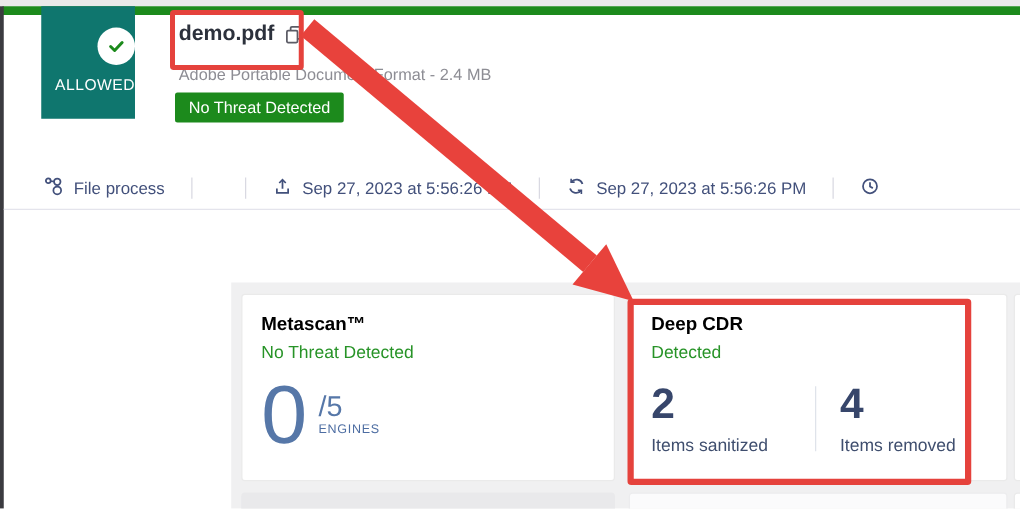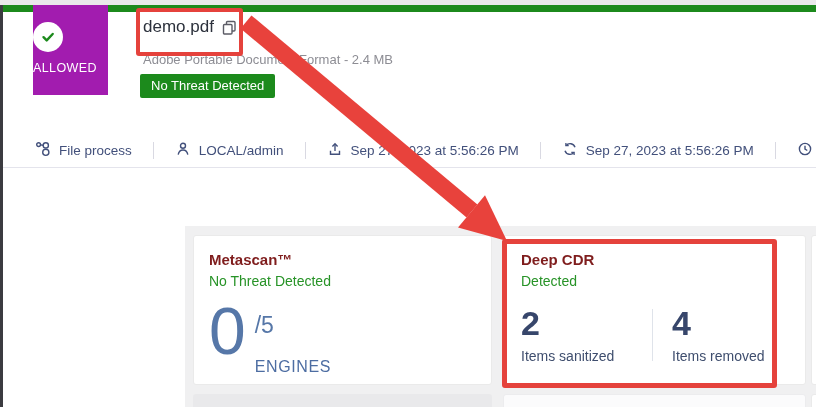--- a/index.html
+++ b/index.html
@@ -5,29 +5,29 @@
   html,body{margin:0;padding:0;background:#ffffff;}
   .screen{position:relative;width:816px;height:407px;overflow:hidden;background:#ffffff;
     font-family:"Liberation Sans","DejaVu Sans",sans-serif;-webkit-font-smoothing:antialiased;}
 
   
   .top-strip{position:absolute;left:0;top:0;width:816px;height:5px;background:#e9e9ea;}
   .top-green-bar{position:absolute;left:2px;top:5px;width:814px;height:7px;background:#1c8a1c;}
   .left-dark-strip{position:absolute;left:0;top:5px;width:3px;height:402px;background:#3b3b40;}
 
   
-  .verdict-tile{position:absolute;left:33px;top:5px;width:75px;height:90px;background:#a21caf;
-    display:flex;flex-direction:column;align-items:flex-start;}
+  .verdict-tile{position:absolute;left:33px;top:5px;width:75px;height:90px;background:#0f766e;
+    display:flex;flex-direction:column;align-items:flex-end;}
   .verdict-circle{margin-top:17px;width:30px;height:30px;border-radius:50%;background:#ffffff;
     display:flex;align-items:center;justify-content:center;}
   .verdict-label{margin-top:9px;color:#ffffff;font-size:12.5px;letter-spacing:.4px;}
 
   
   .file-name-row{position:absolute;left:143px;top:17px;display:flex;align-items:center;gap:7px;}
-  .file-name{font-size:17px;font-weight:normal;color:#2c313c;}
+  .file-name{font-size:17px;font-weight:bold;color:#2c313c;}
   .copy-icon{display:inline-flex;cursor:pointer;}
   .file-meta{position:absolute;left:143px;top:52px;font-size:13px;color:#8d8d94;}
   .threat-badge{position:absolute;left:140px;top:74px;background:#1c8a1c;color:#ffffff;
     font-size:13px;padding:4px 11px 5px;border-radius:2px;}
 
   
   .toolbar{position:absolute;left:35px;top:139px;height:22px;display:flex;align-items:center;color:#42507b;}
   .tb-item{display:flex;align-items:center;gap:8px;font-size:13.5px;font-weight:normal;cursor:pointer;white-space:nowrap;}
   .tb-item svg{flex:0 0 auto;}
   .tb-div{width:1px;height:17px;background:#d9d9e2;margin:0 21px;}
@@ -36,30 +36,30 @@
   
   .results-panel{position:absolute;left:185px;top:226px;width:631px;height:181px;background:#f0f0f1;}
   .card{position:absolute;background:#ffffff;border:1px solid #eaeaea;border-radius:3px;box-sizing:border-box;}
   .card-metascan{left:8px;top:9px;width:299px;height:150px;}
   .card-deepcdr{left:318px;top:9px;width:303px;height:150px;padding-left:34px;}
   .card-sliver-1{left:626px;top:9px;width:40px;height:150px;}
   .card-gray-2{left:8px;top:168px;width:299px;height:40px;background:#e9e9eb;border:none;}
   .card-white-2{left:318px;top:168px;width:303px;height:40px;background:#fbfbfc;border:1px solid #ececee;}
   .card-sliver-2{left:626px;top:168px;width:40px;height:40px;}
 
-  .card-title{position:absolute;left:15px;top:15px;font-size:15px;font-weight:bold;color:#7f1d1d;}
+  .card-title{position:absolute;left:15px;top:15px;font-size:15px;font-weight:bold;color:#000000;}
   .card-deepcdr .card-title{left:17px;}
   .card-status{position:absolute;left:15px;top:37px;font-size:14px;color:#279327;}
   .card-deepcdr .card-status{left:17px;}
 
   .metascan-stats{position:absolute;left:15px;top:67px;display:flex;}
   .score-zero{font-size:66px;line-height:56px;font-weight:300;color:#5677a8;}
   .score-right{margin-left:9px;padding-top:11px;}
   .score-total{font-size:23px;line-height:22px;color:#5677a8;}
-  .score-label{margin-top:22px;font-size:16px;letter-spacing:.6px;color:#4d6da2;}
+  .score-label{margin-top:2px;font-size:10px;letter-spacing:.6px;color:#4d6da2;}
 
   .cdr-stats{position:absolute;left:0;top:70px;width:100%;}
   .cdr-col-1{position:absolute;left:17px;top:0;}
   .cdr-col-2{position:absolute;left:168px;top:0;}
   .cdr-value{font-size:34px;line-height:34px;font-weight:bold;color:#37466b;}
   .cdr-label{margin-top:8px;font-size:14px;color:#3f4e6e;}
   .cdr-vdiv{position:absolute;left:148px;top:3px;width:1px;height:52px;background:#dfe3ea;}
 
   
   .annot-rect{position:absolute;border:4px solid #e5423c;border-radius:3px;z-index:25;pointer-events:none;}
@@ -103,29 +103,20 @@
         <svg width="16" height="16" viewBox="0 0 16 16" fill="none" stroke="#42507b" stroke-width="1.4">
           <circle cx="3.6" cy="3.6" r="1.9"></circle>
             <circle cx="10.8" cy="4.4" r="2.6"></circle>
             <circle cx="10.8" cy="11.3" r="3.1"></circle>
           <path d="M5.4 3.9l2.9.3"></path>
         </svg>
       </span>
       <span>File process</span>
     </div>
     <div class="tb-div"></div>
-    <div class="tb-item">
-      <span>
-        <svg width="16" height="16" viewBox="0 0 16 16" fill="none" stroke="#42507b" stroke-width="1.4">
-          <circle cx="8" cy="4.8" r="2.5"></circle>
-            <path d="M3.2 13.6c.6-3.1 2.6-4.6 4.8-4.6s4.2 1.5 4.8 4.6"></path>
-        </svg>
-      </span>
-      <span>LOCAL/admin</span>
-    </div>
     <div class="tb-div"></div>
     <div class="tb-item">
       <span>
         <svg width="16" height="16" viewBox="0 0 16 16" fill="none" stroke="#42507b" stroke-width="1.4">
           <path d="M3.5 9.8v3.4h9V9.8"></path>
             <path d="M8 10V3.2"></path>
             <path d="M5.4 5.4L8 2.8l2.6 2.6"></path>
         </svg>
       </span>
       <span>Sep 27, 2023 at 5:56:26 PM</span>

